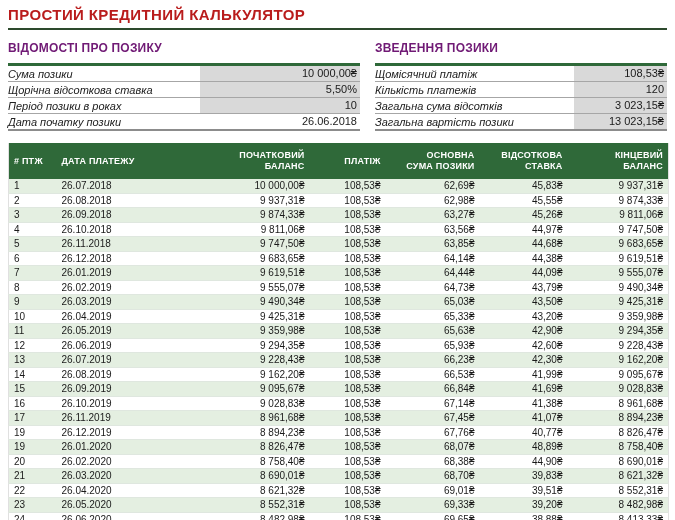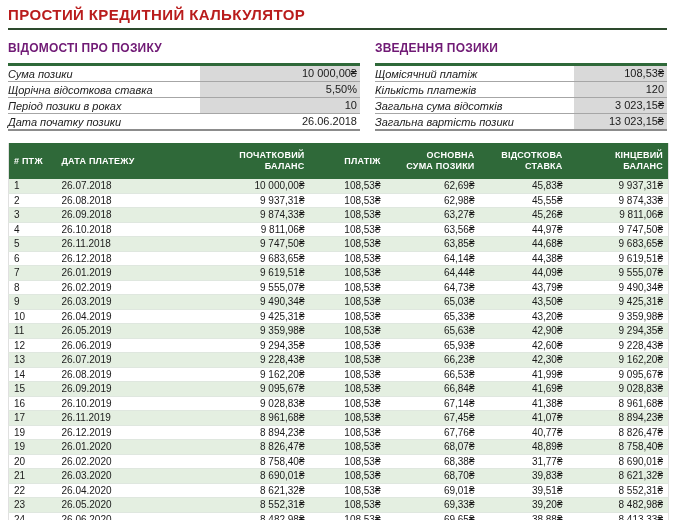--- a/index.html
+++ b/index.html
@@ -324,21 +324,21 @@
           <td>68,07₴</td>
           <td>48,89₴</td>
           <td>8 758,40₴</td>
         </tr>
         <tr>
           <td>20</td>
           <td>26.02.2020</td>
           <td>8 758,40₴</td>
           <td>108,53₴</td>
           <td>68,38₴</td>
-          <td>31,77₴</td>
+          <td>44,90₴</td>
           <td>8 690,01₴</td>
         </tr>
         <tr>
           <td>21</td>
           <td>26.03.2020</td>
           <td>8 690,01₴</td>
           <td>108,53₴</td>
           <td>68,70₴</td>
           <td>39,83₴</td>
           <td>8 621,32₴</td>

